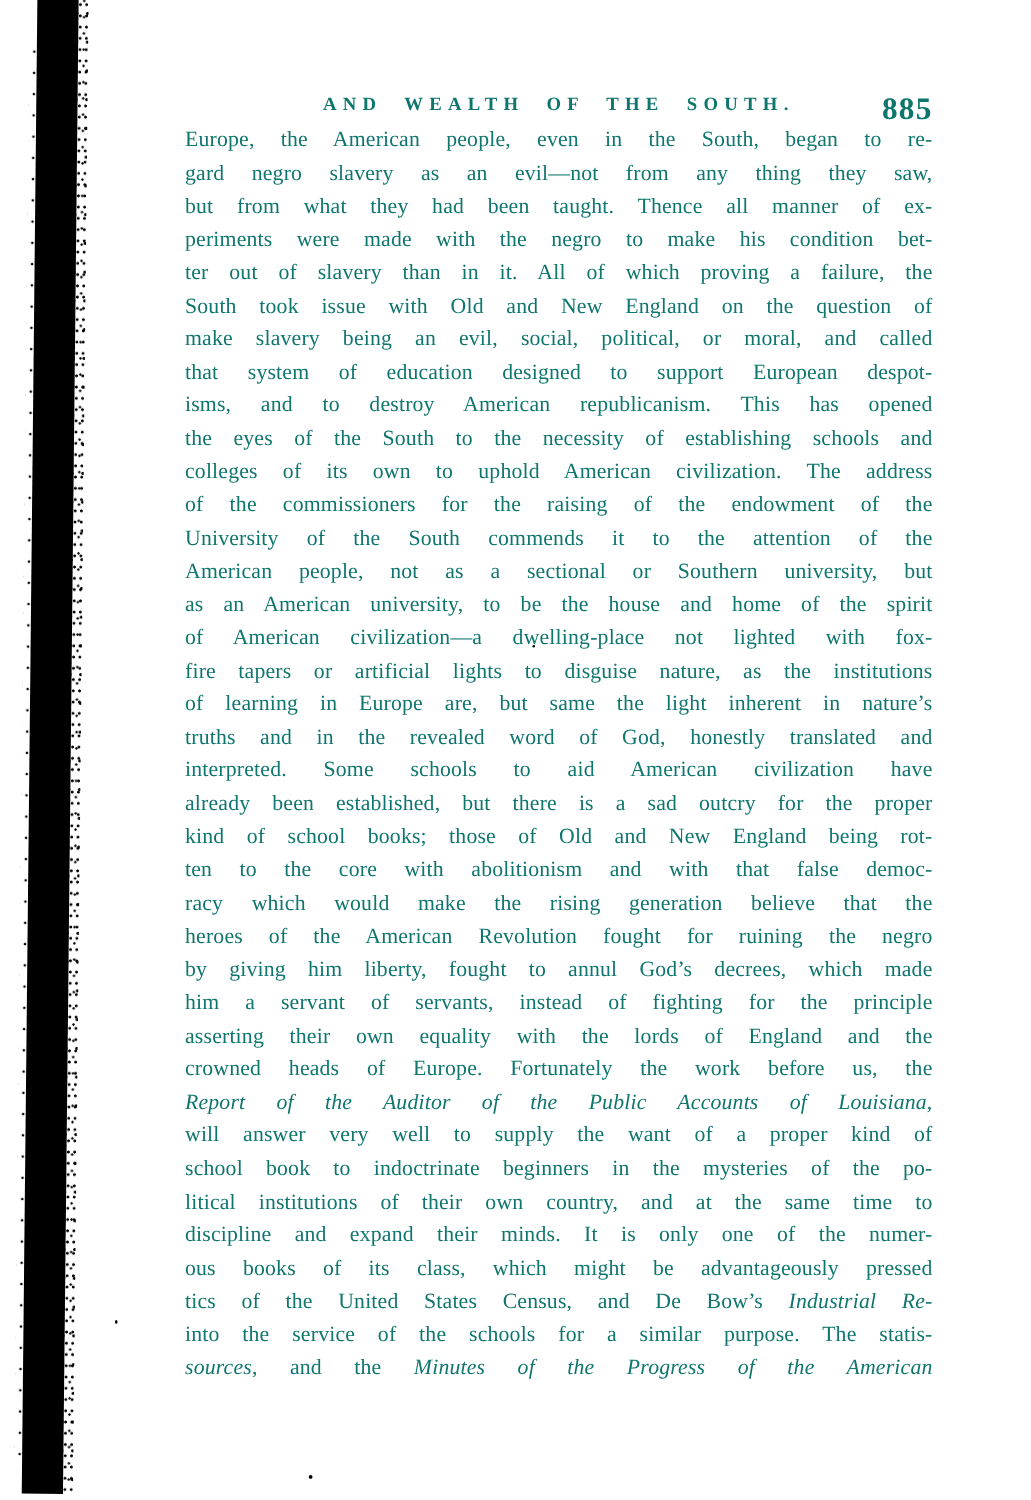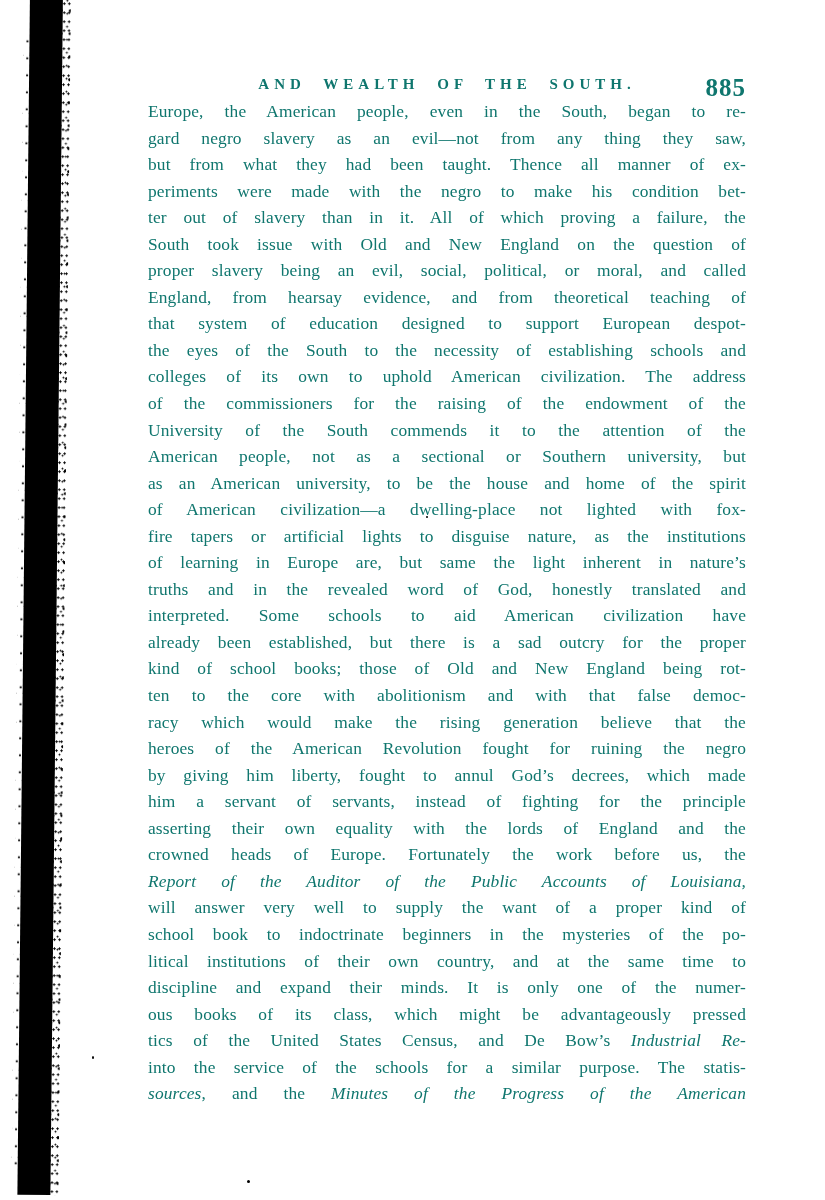--- a/index.html
+++ b/index.html
@@ -121,23 +121,23 @@
     <span class="page-number">885</span>
   </div>
 
   <div class="body-text" id="body-text">
       <div class="line"><span>Europe, the American people, even in the South, began to re-</span></div>
       <div class="line"><span>gard negro slavery as an evil—not from any thing they saw,</span></div>
       <div class="line"><span>but from what they had been taught.  Thence all manner of ex-</span></div>
       <div class="line"><span>periments were made with the negro to make his condition bet-</span></div>
       <div class="line"><span>ter out of slavery than in it.  All of which proving a failure, the</span></div>
       <div class="line"><span>South took issue with Old and New England on the question of</span></div>
-      <div class="line"><span>proper slavery being an evil, social, political, or moral, and called</span></div>
-      <div class="line"><span>England, from hearsay evidence, and from theoretical teaching of</span></div>
+      <div class="line"><span>make slavery being an evil, social, political, or moral, and called</span></div>
       <div class="line"><span>that system of education designed to support European despot-</span></div>
+      <div class="line"><span>isms, and to destroy American republicanism.  This has opened</span></div>
       <div class="line"><span>the eyes of the South to the necessity of establishing schools and</span></div>
       <div class="line"><span>colleges of its own to uphold American civilization.  The address</span></div>
       <div class="line"><span>of the commissioners for the raising of the endowment of the</span></div>
       <div class="line"><span>University of the South commends it to the attention of the</span></div>
       <div class="line"><span>American people, not as a sectional or Southern university, but</span></div>
       <div class="line"><span>as an American university, to be the house and home of the spirit</span></div>
       <div class="line"><span>of American civilization—a dwelling-place not lighted with fox-</span></div>
       <div class="line"><span>fire tapers or artificial lights to disguise nature, as the institutions</span></div>
       <div class="line"><span>of learning in Europe are, but same the light inherent in nature’s</span></div>
       <div class="line"><span>truths and in the revealed word of God, honestly translated and</span></div>

